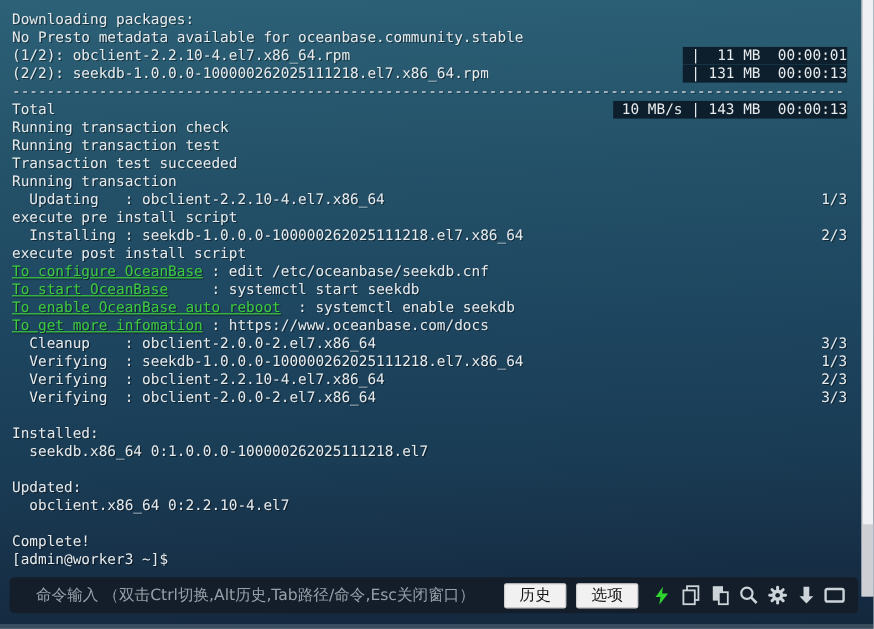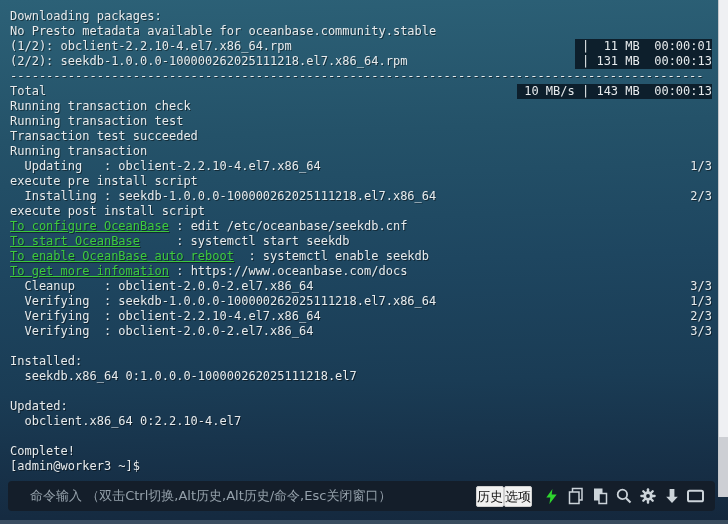--- a/index.html
+++ b/index.html
@@ -4,21 +4,21 @@
 <style>
   html,body{margin:0;padding:0;}
   body{width:728px;height:524px;overflow:hidden;}
   .screen{
     position:relative;width:728px;height:524px;overflow:hidden;
     background:linear-gradient(178deg,#2c6177 0%,#245269 26%,#1e4660 50%,#1a3c55 72%,#162e45 90%,#14273c 100%);
     font-family:"DejaVu Sans Mono", monospace;
   }
   
   .terminal{
-    position:absolute;left:10px;top:9px;right:16px;
+    position:absolute;left:10px;top:9px;right:22px;
     font-size:12px;line-height:15px;color:#e7ebed;white-space:pre;
     text-shadow:1px 1px 0 rgba(0,0,0,.45);
   }
   .line{display:flex;height:15px;overflow:hidden;}
   .line .left{flex:0 1 auto;overflow:hidden;}
   .line .fill{flex:1 1 auto;}
   .line .right{flex:0 0 auto;}
   .seg.green{color:#3ecb3e;text-decoration:underline;}
   .right.hl{background:#0d1f2c;padding:0 9px 0 7px;margin-right:-9px;text-shadow:none;}
   
@@ -27,42 +27,42 @@
   
   .toolbar{
     position:absolute;left:8px;right:13px;top:481px;height:30px;box-sizing:border-box;
     background:#141e2a;border-radius:4px;display:flex;align-items:center;
     padding:0 10px 0 22px;
   }
   .cmd-input{flex:0 1 auto;overflow:hidden;white-space:nowrap;
     color:#95a1ab;font-family:"DejaVu Sans", sans-serif;font-size:13px;cursor:text;}
   .spacer{flex:1 1 auto;}
   .tbtn{
-    flex:0 0 auto;background:#f1f1f1;color:#141414;
+    flex:0 0 auto;margin-left:8px;background:#f1f1f1;color:#141414;
     border:1px solid #cfcfcf;border-radius:2px;height:21px;line-height:17px;
-    font-family:"DejaVu Sans", sans-serif;font-size:13px;padding:1px 0;cursor:pointer;
+    font-family:"DejaVu Sans", sans-serif;font-size:13px;padding:1px 12px;cursor:pointer;
   }
   .icons{display:flex;align-items:center;gap:5px;margin-left:10px;}
   .icon{width:19px;height:19px;display:inline-flex;align-items:center;justify-content:center;cursor:pointer;}
   .icon svg{display:block;}
   .bottom-edge{position:absolute;left:0;right:0;bottom:0;height:4px;background:rgba(190,205,215,.22);}
 </style>
 </head>
 <body>
 
 <div class="screen">
 
   <div class="terminal" id="term"><div class="line"><span class="left"><span class="seg">Downloading packages:</span></span></div><div class="line"><span class="left"><span class="seg">No Presto metadata available for oceanbase.community.stable</span></span></div><div class="line"><span class="left"><span class="seg">(1/2): obclient-2.2.10-4.el7.x86_64.rpm</span></span><span class="fill"></span><span class="right hl">|  11 MB  00:00:01</span></div><div class="line"><span class="left"><span class="seg">(2/2): seekdb-1.0.0.0-100000262025111218.el7.x86_64.rpm</span></span><span class="fill"></span><span class="right hl">| 131 MB  00:00:13</span></div><div class="line"><span class="left"><span class="seg">------------------------------------------------------------------------------------------------</span></span></div><div class="line"><span class="left"><span class="seg">Total</span></span><span class="fill"></span><span class="right hl">10 MB/s | 143 MB  00:00:13</span></div><div class="line"><span class="left"><span class="seg">Running transaction check</span></span></div><div class="line"><span class="left"><span class="seg">Running transaction test</span></span></div><div class="line"><span class="left"><span class="seg">Transaction test succeeded</span></span></div><div class="line"><span class="left"><span class="seg">Running transaction</span></span></div><div class="line"><span class="left"><span class="seg">  Updating   : obclient-2.2.10-4.el7.x86_64</span></span><span class="fill"></span><span class="right">1/3</span></div><div class="line"><span class="left"><span class="seg">execute pre install script</span></span></div><div class="line"><span class="left"><span class="seg">  Installing : seekdb-1.0.0.0-100000262025111218.el7.x86_64</span></span><span class="fill"></span><span class="right">2/3</span></div><div class="line"><span class="left"><span class="seg">execute post install script</span></span></div><div class="line"><span class="left"><span class="seg green">To configure OceanBase</span><span class="seg"> : edit /etc/oceanbase/seekdb.cnf</span></span></div><div class="line"><span class="left"><span class="seg green">To start OceanBase</span><span class="seg">     : systemctl start seekdb</span></span></div><div class="line"><span class="left"><span class="seg green">To enable OceanBase auto reboot</span><span class="seg">  : systemctl enable seekdb</span></span></div><div class="line"><span class="left"><span class="seg green">To get more infomation</span><span class="seg"> : https://www.oceanbase.com/docs</span></span></div><div class="line"><span class="left"><span class="seg">  Cleanup    : obclient-2.0.0-2.el7.x86_64</span></span><span class="fill"></span><span class="right">3/3</span></div><div class="line"><span class="left"><span class="seg">  Verifying  : seekdb-1.0.0.0-100000262025111218.el7.x86_64</span></span><span class="fill"></span><span class="right">1/3</span></div><div class="line"><span class="left"><span class="seg">  Verifying  : obclient-2.2.10-4.el7.x86_64</span></span><span class="fill"></span><span class="right">2/3</span></div><div class="line"><span class="left"><span class="seg">  Verifying  : obclient-2.0.0-2.el7.x86_64</span></span><span class="fill"></span><span class="right">3/3</span></div><div class="line"><span class="left"></span></div><div class="line"><span class="left"><span class="seg">Installed:</span></span></div><div class="line"><span class="left"><span class="seg">  seekdb.x86_64 0:1.0.0.0-100000262025111218.el7</span></span></div><div class="line"><span class="left"></span></div><div class="line"><span class="left"><span class="seg">Updated:</span></span></div><div class="line"><span class="left"><span class="seg">  obclient.x86_64 0:2.2.10-4.el7</span></span></div><div class="line"><span class="left"></span></div><div class="line"><span class="left"><span class="seg">Complete!</span></span></div><div class="line"><span class="left"><span class="seg">[admin@worker3 ~]$</span></span></div></div>
 
   <div class="scrollbar">
     <div class="thumb"></div>
   </div>
 
   <div class="toolbar">
-    <div class="cmd-input">命令输入 （双击Ctrl切换,Alt历史,Alt历史/命令,Esc关闭窗口）</div>
+    <div class="cmd-input">命令输入 （双击Ctrl切换,Alt历史,Tab路径/命令,Esc关闭窗口）</div>
     <div class="spacer"></div>
     <button class="tbtn">历史</button>
     <button class="tbtn">选项</button>
     <div class="icons" id="iconStrip">
         <span class="icon">
           <svg width="17" height="17" viewBox="0 0 18 18">
             <polygon points="10,1 3.5,10 7.8,10 6.8,17 14.5,7 9.2,7" fill="#2ed52e"></polygon>
           </svg>
         </span>
         <span class="icon">

